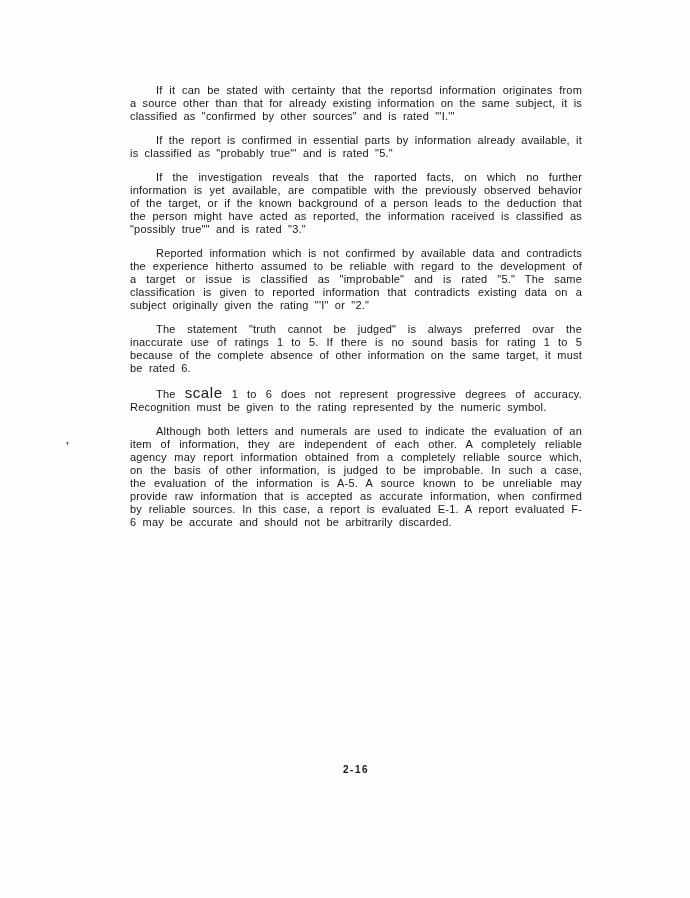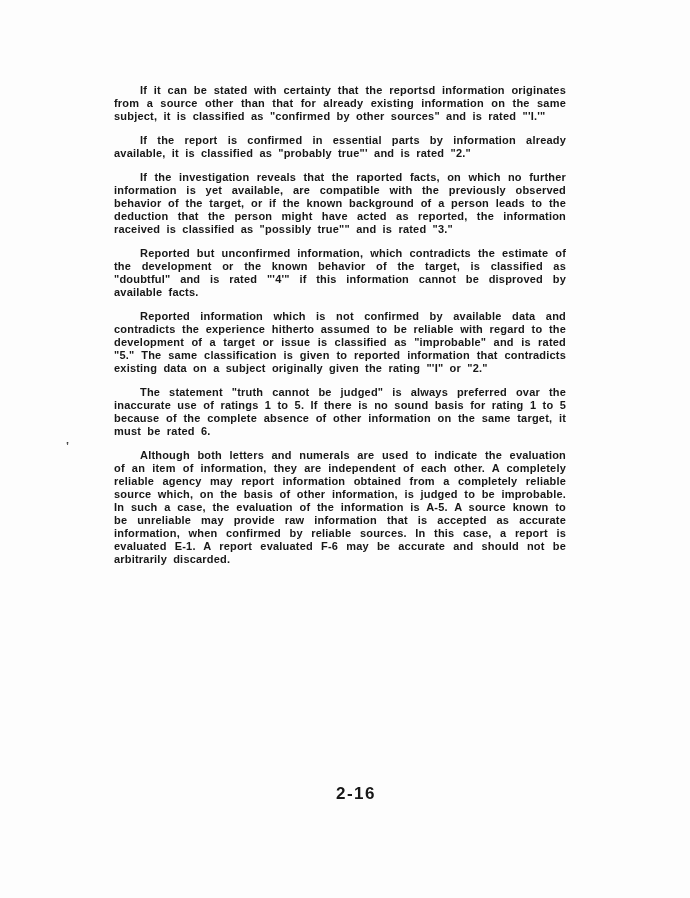--- a/index.html
+++ b/index.html
@@ -11,71 +11,75 @@
   .page {
     position: relative;
     width: 690px;
     height: 898px;
     background: #fefefef;
     background: #fdfdfd;
     overflow: hidden;
   }
   .text-block {
     position: absolute;
-    left: 114px;
+    left: 130px;
     top: 84px;
     width: 452px;
     color: #171717;
-    font-weight: 700;
+    font-weight: 400;
     font-size: 11px;
     line-height: 13px;
     letter-spacing: 0.2px;
     word-spacing: 3px;
     text-align: justify;
   }
   .text-block p {
     margin: 0 0 11px 0;
     text-indent: 26px;
   }
   .scale-word {
     font-size: 15px;
     letter-spacing: 0.6px;
   }
   .page-number {
     position: absolute;
     left: 130px;
-    top: 784px;
+    top: 764px;
     width: 452px;
     text-align: center;
     color: #171717;
     font-weight: 700;
-    font-size: 17px;
+    font-size: 10px;
     letter-spacing: 1.5px;
   }
   .stray-mark {
     position: absolute;
     left: 66px;
     top: 440px;
     color: #3a3a3a;
     font-size: 11px;
     font-weight: 700;
   }
 </style>
 </head>
 <body>
 
 <div class="page">
 
   <span class="stray-mark">‛</span>
 
   <div class="text-block">
     <p>If it can be stated with certainty that the reportsd information originates from a source other than that for already existing information on the same subject, it is classified as "confirmed by other sources" and is rated "'I.'"</p>
-    <p>If the report is confirmed in essential parts by information already available, it is classified as "probably true"' and is rated "2."</p>
+    <p>If the report is confirmed in essential parts by information already available, it is classified as "probably true"' and is rated "5."</p>
     <p>If the investigation reveals that the raported facts, on which no further information is yet available, are compatible with the previously observed behavior of the target, or if the known background of a person leads to the deduction that the person might have acted as reported, the information raceived is classified as "possibly true"" and is rated "3."</p>
-    <p>Reported but unconfirmed information, which contradicts the estimate of the development or the known behavior of the target, is classified as "doubtful" and is rated "'4'" if this information cannot be disproved by available facts.</p>
     <p>Reported information which is not confirmed by available data and contradicts the experience hitherto assumed to be reliable with regard to the development of a target or issue is classified as "improbable" and is rated "5." The same classification is given to reported information that contradicts existing data on a subject originally given the rating "'I" or "2."</p>
     <p>The statement "truth cannot be judged" is always preferred ovar the inaccurate use of ratings 1 to 5.  If there is no sound basis for rating 1 to 5 because of the complete absence of other information on the same target, it must be rated 6.</p>
+    <p>
+      <span>The</span>
+      <span class="scale-word">scale</span>
+      <span>1 to 6 does not represent progressive degrees of accuracy. Recognition must be given to the rating represented by the numeric symbol.</span>
+    </p>
     <p>Although both letters and numerals are used to indicate the evaluation of an item of information, they are independent of each other.  A completely reliable agency may report information obtained from a completely reliable source which, on the basis of other information, is judged to be improbable.  In such a case, the evaluation of the information is A-5.  A source known to be unreliable may provide raw information that is accepted as accurate information, when confirmed by reliable sources.  In this case, a report is evaluated E-1.  A report evaluated F-6 may be accurate and should not be arbitrarily discarded.</p>
   </div>
 
   <div class="page-number">2-16</div>
 
 </div>
 
 </body></html>

